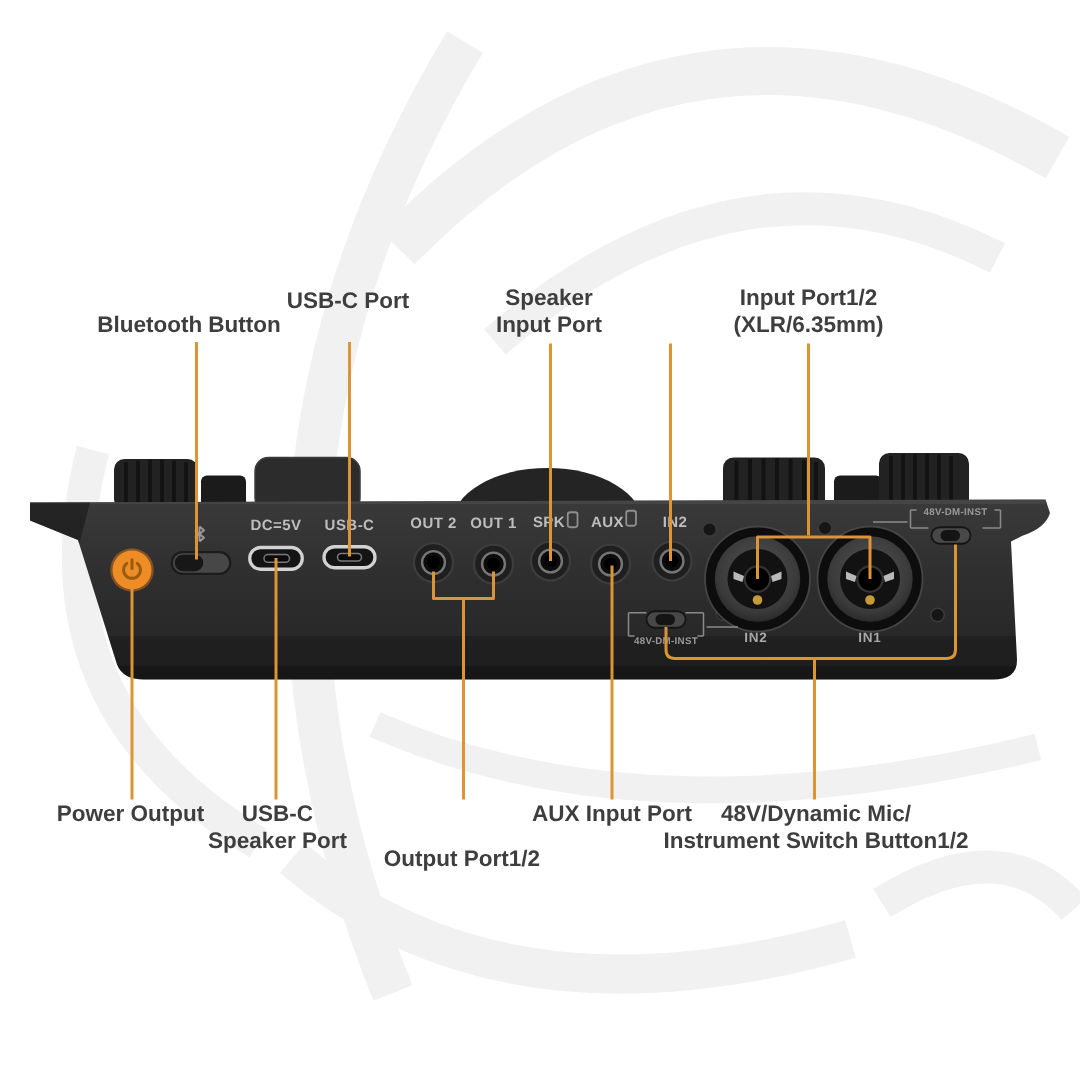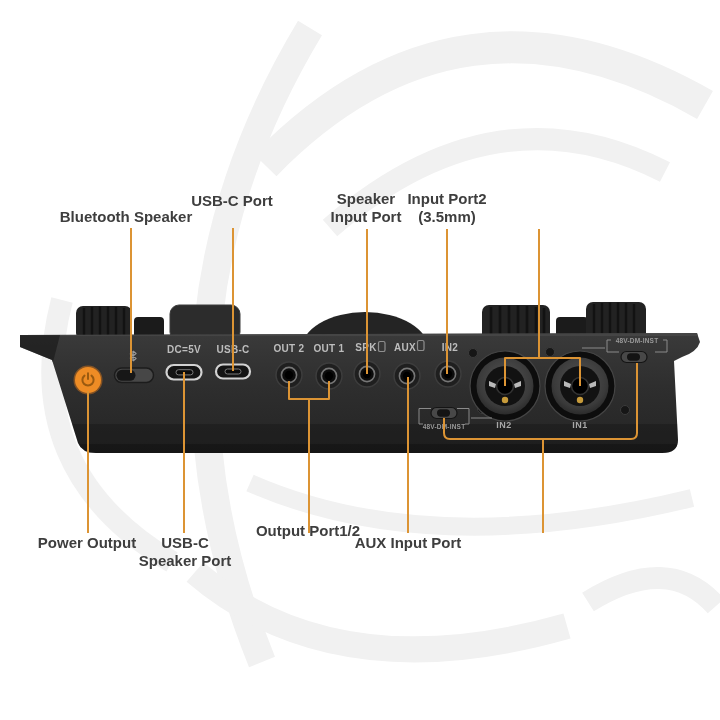--- a/index.html
+++ b/index.html
@@ -200,41 +200,45 @@
     <path d="M184,372 V533"></path>
     <path d="M289,381 L289,399 L329,399 L329,381"></path>
     <path d="M309,399 V533"></path>
     <path d="M408,377 V533"></path>
     <path d="M444,418 L444,433 Q444,439 450,439 L631,439 Q637,439 637,433 L637,363"></path>
     <path d="M543,439 V533"></path>
   </g>
 </svg>
 
 <div class="callout" style="left:126px;top:208px">
-  <span>Bluetooth Speaker</span>
+  <span>Bluetooth Button</span>
 </div>
 <div class="callout" style="left:232px;top:192px">
   <span>USB-C Port</span>
 </div>
 <div class="callout" style="left:366px;top:190px">
   <span>Speaker</span>
   <span>Input Port</span>
 </div>
-<div class="callout" style="left:447px;top:190px">
-  <span>Input Port2</span>
-  <span>(3.5mm)</span>
+<div class="callout" style="left:539px;top:190px">
+  <span>Input Port1/2</span>
+  <span>(XLR/6.35mm)</span>
 </div>
 
 <div class="callout" style="left:87px;top:534px">
   <span>Power Output</span>
 </div>
 <div class="callout" style="left:185px;top:534px">
   <span>USB-C</span>
   <span>Speaker Port</span>
 </div>
-<div class="callout" style="left:308px;top:522px">
+<div class="callout" style="left:308px;top:564px">
   <span>Output Port1/2</span>
 </div>
 <div class="callout" style="left:408px;top:534px">
   <span>AUX Input Port</span>
 </div>
+<div class="callout" style="left:544px;top:534px">
+  <span>48V/Dynamic Mic/</span>
+  <span>Instrument Switch Button1/2</span>
+</div>
 
 </div>
 
 </body></html>

